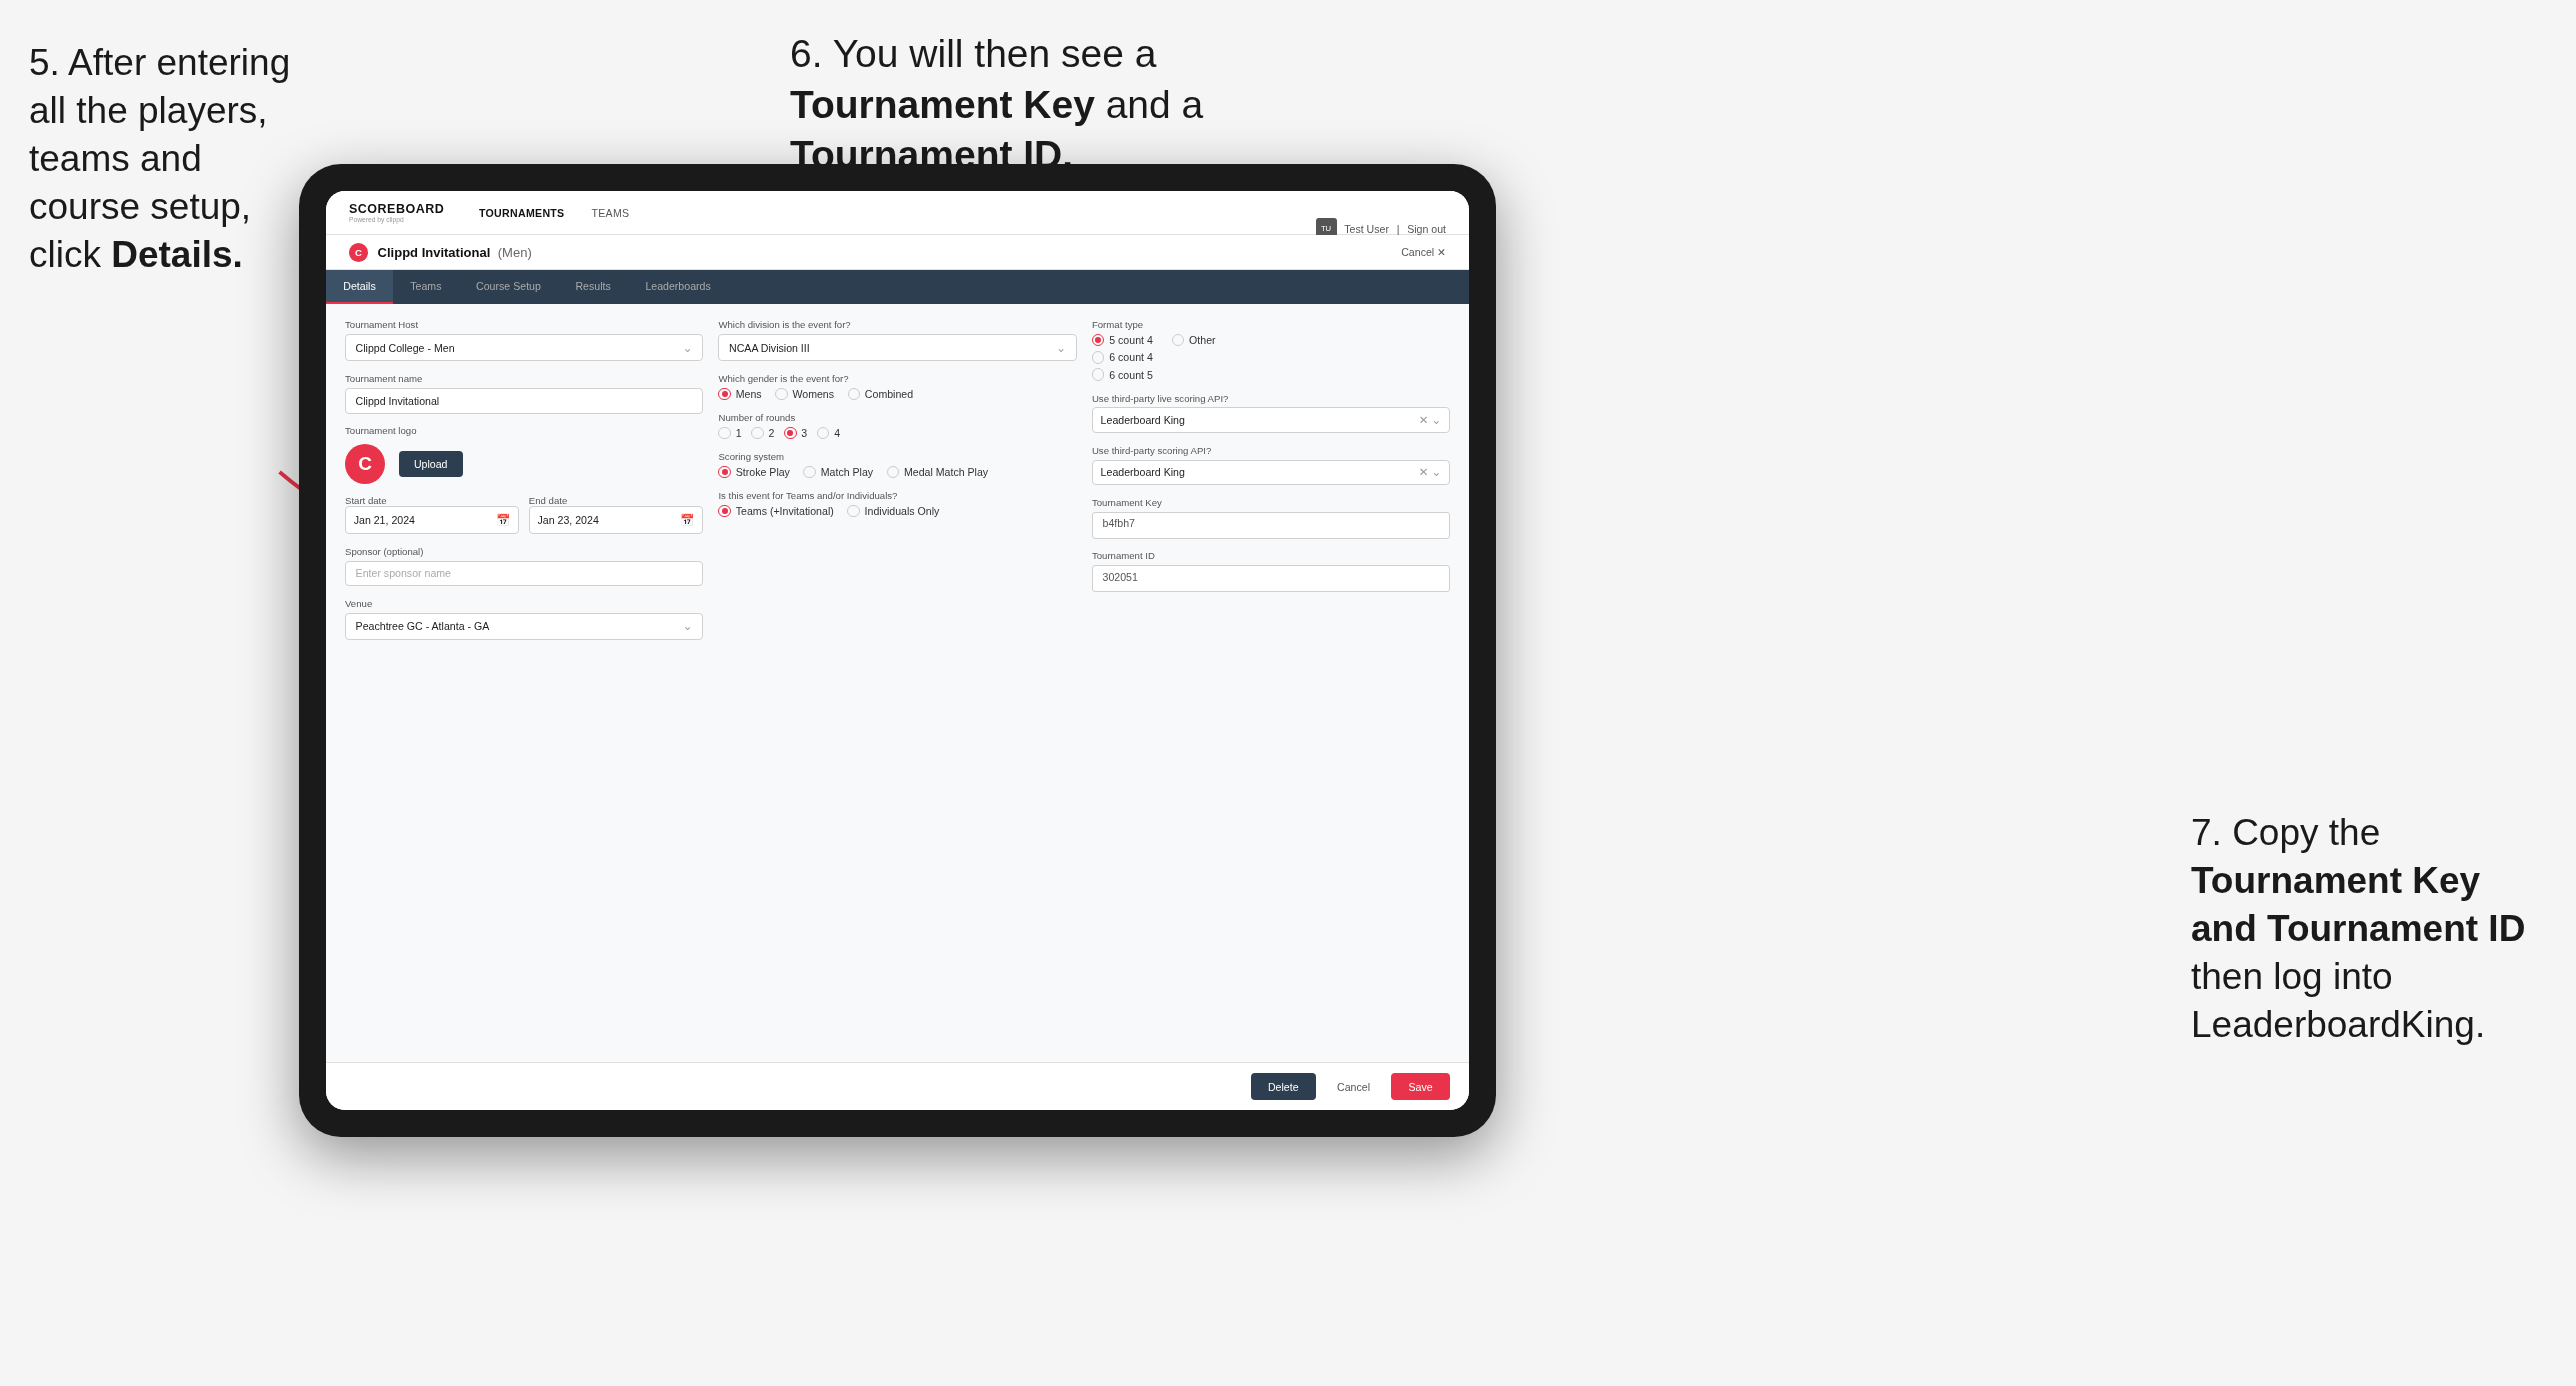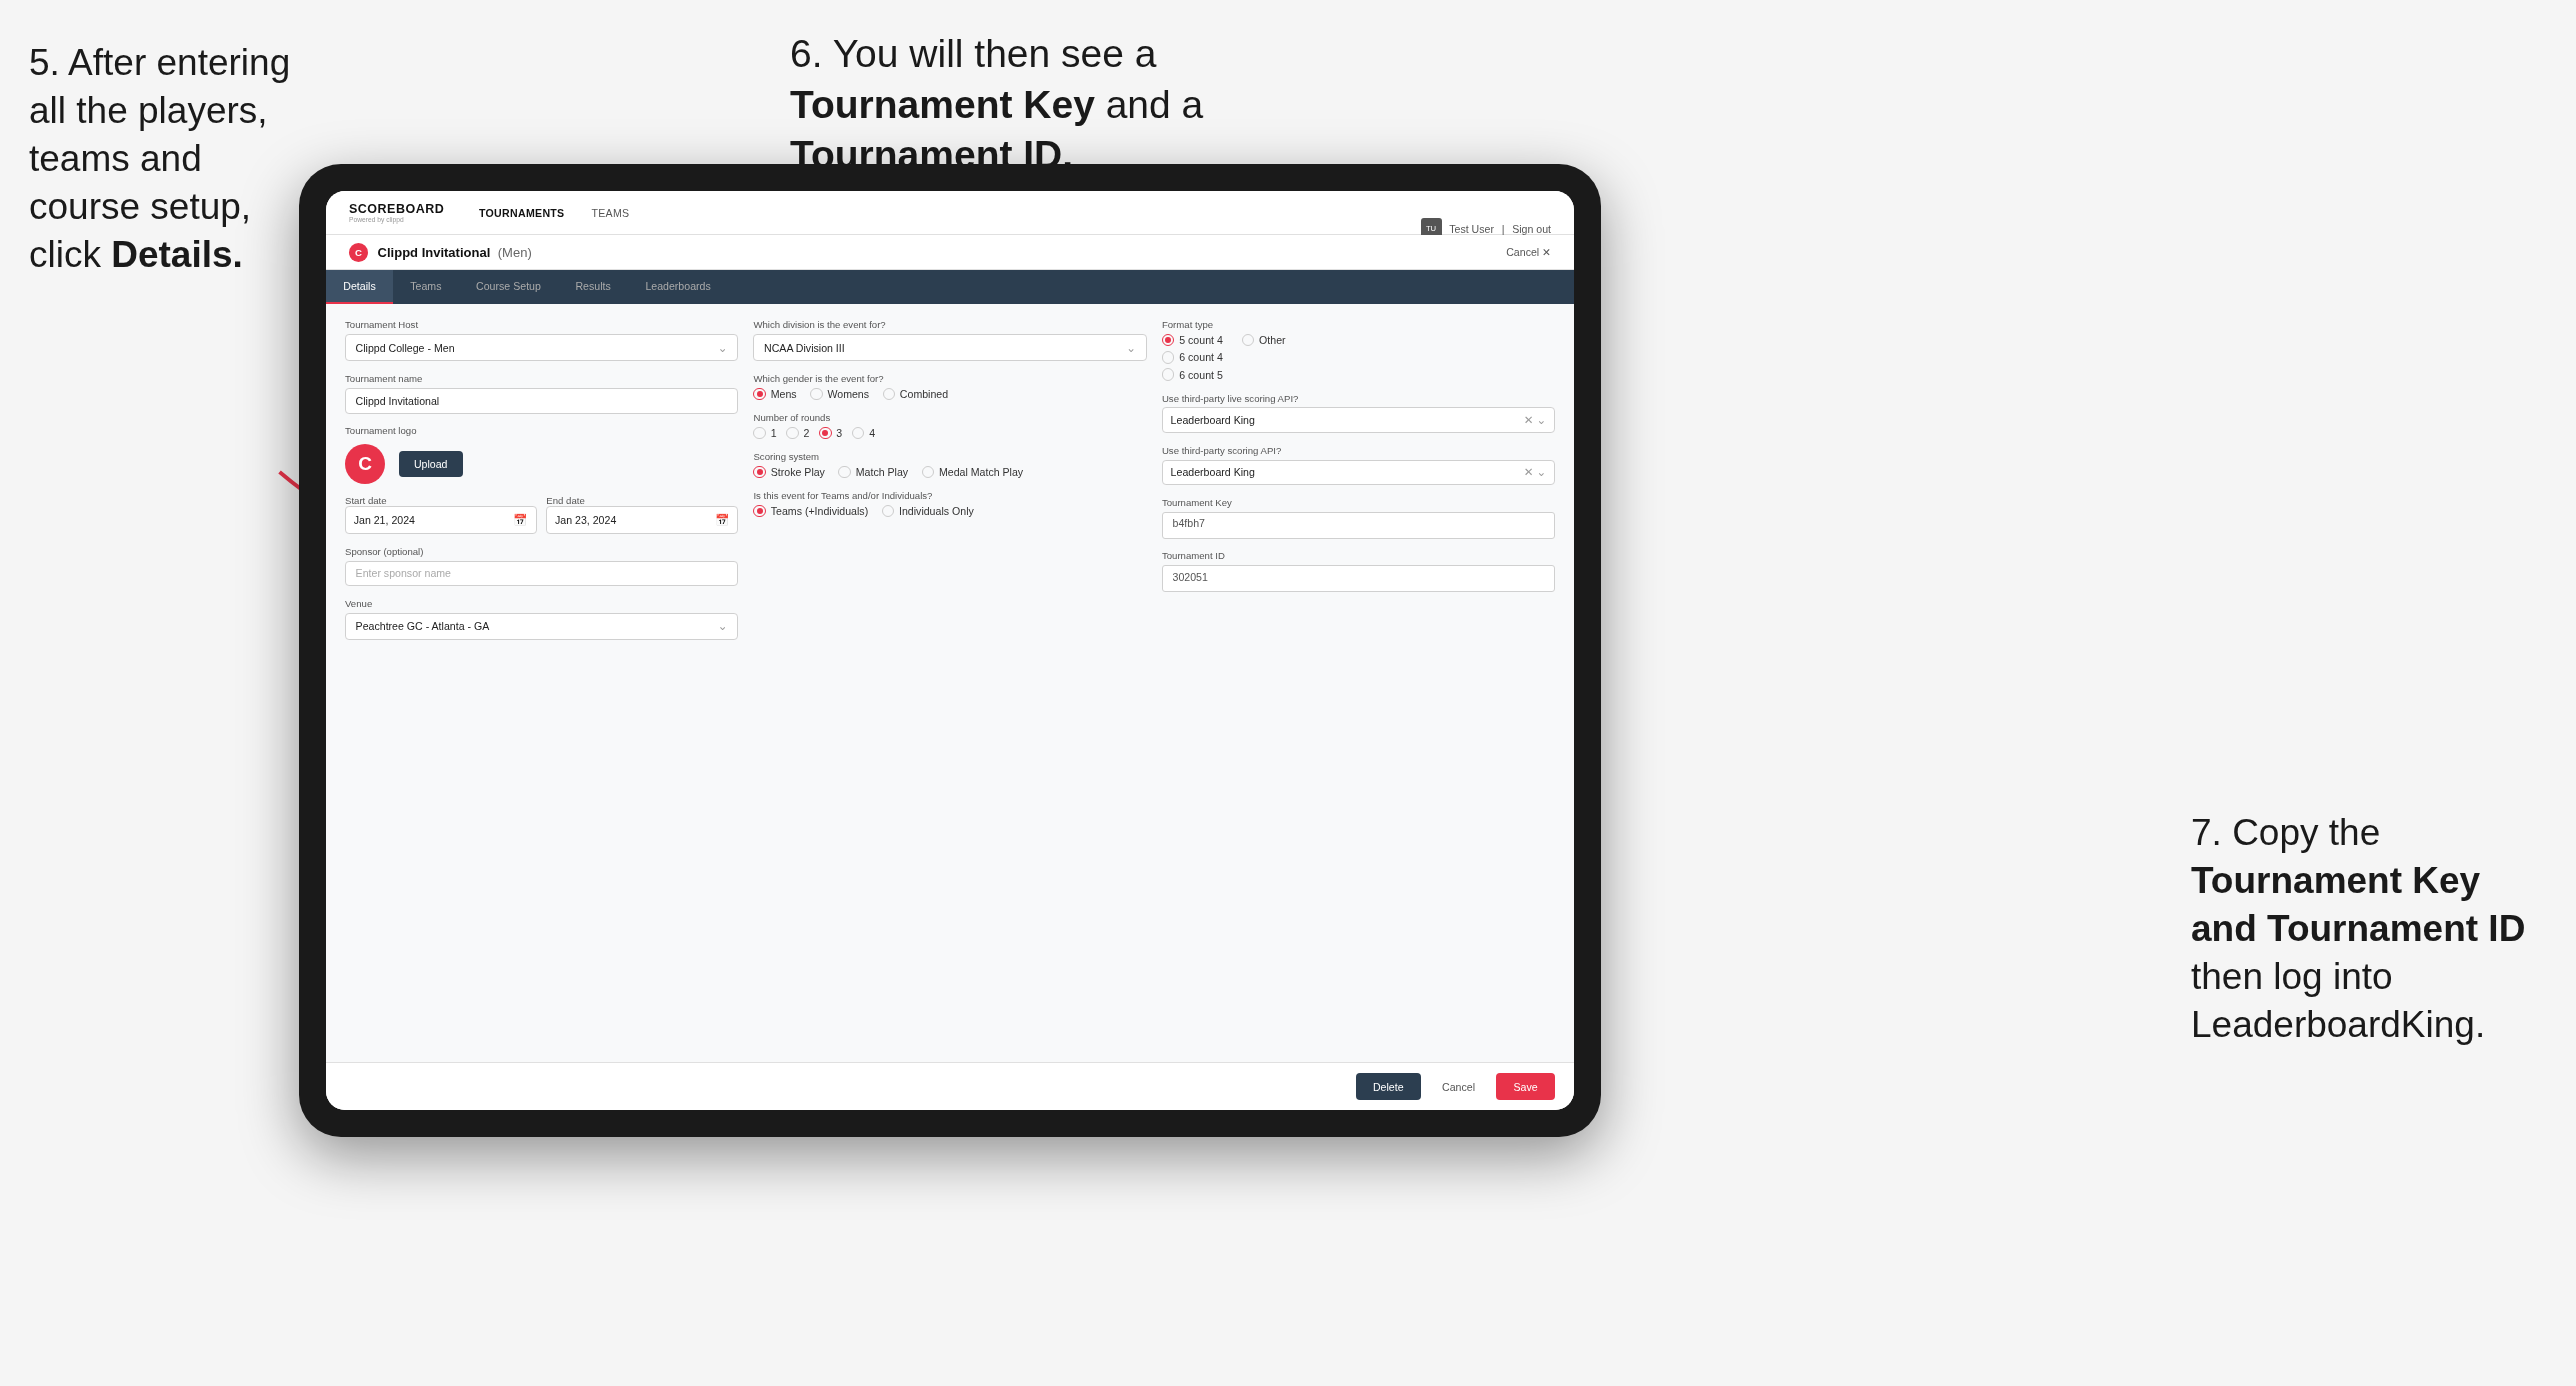--- a/index.html
+++ b/index.html
@@ -46,21 +46,21 @@
       width: 2576px;
       height: 1386px;
       pointer-events: none;
     }
 
     
     .tablet {
       position: absolute;
       left: 299px;
       top: 164px;
-      width: 1302px;
+      width: 1197px;
       height: 973px;
       background: #1a1a1a;
       border-radius: 42px;
       box-shadow: 0 19px 58px rgba(0,0,0,0.4);
       padding: 27px;
     }
     .tablet-screen {
       width: 100%;
       height: 100%;
       background: #fff;
@@ -546,21 +546,21 @@
                 <span>Medal Match Play</span>
               </label>
             </div>
           </div>
 
           <div class="field-group">
             <div class="field-label">Is this event for Teams and/or Individuals?</div>
             <div class="radio-group">
               <label class="radio-item">
                 <div class="radio-dot checked"></div>
-                <span>Teams (+Individuals)</span>
+                <span>Teams (+Invitational)</span>
               </label>
               <label class="radio-item">
                 <div class="radio-dot"></div>
                 <span>Individuals Only</span>
               </label>
             </div>
           </div>
         </div>
 
         <div class="form-section">

